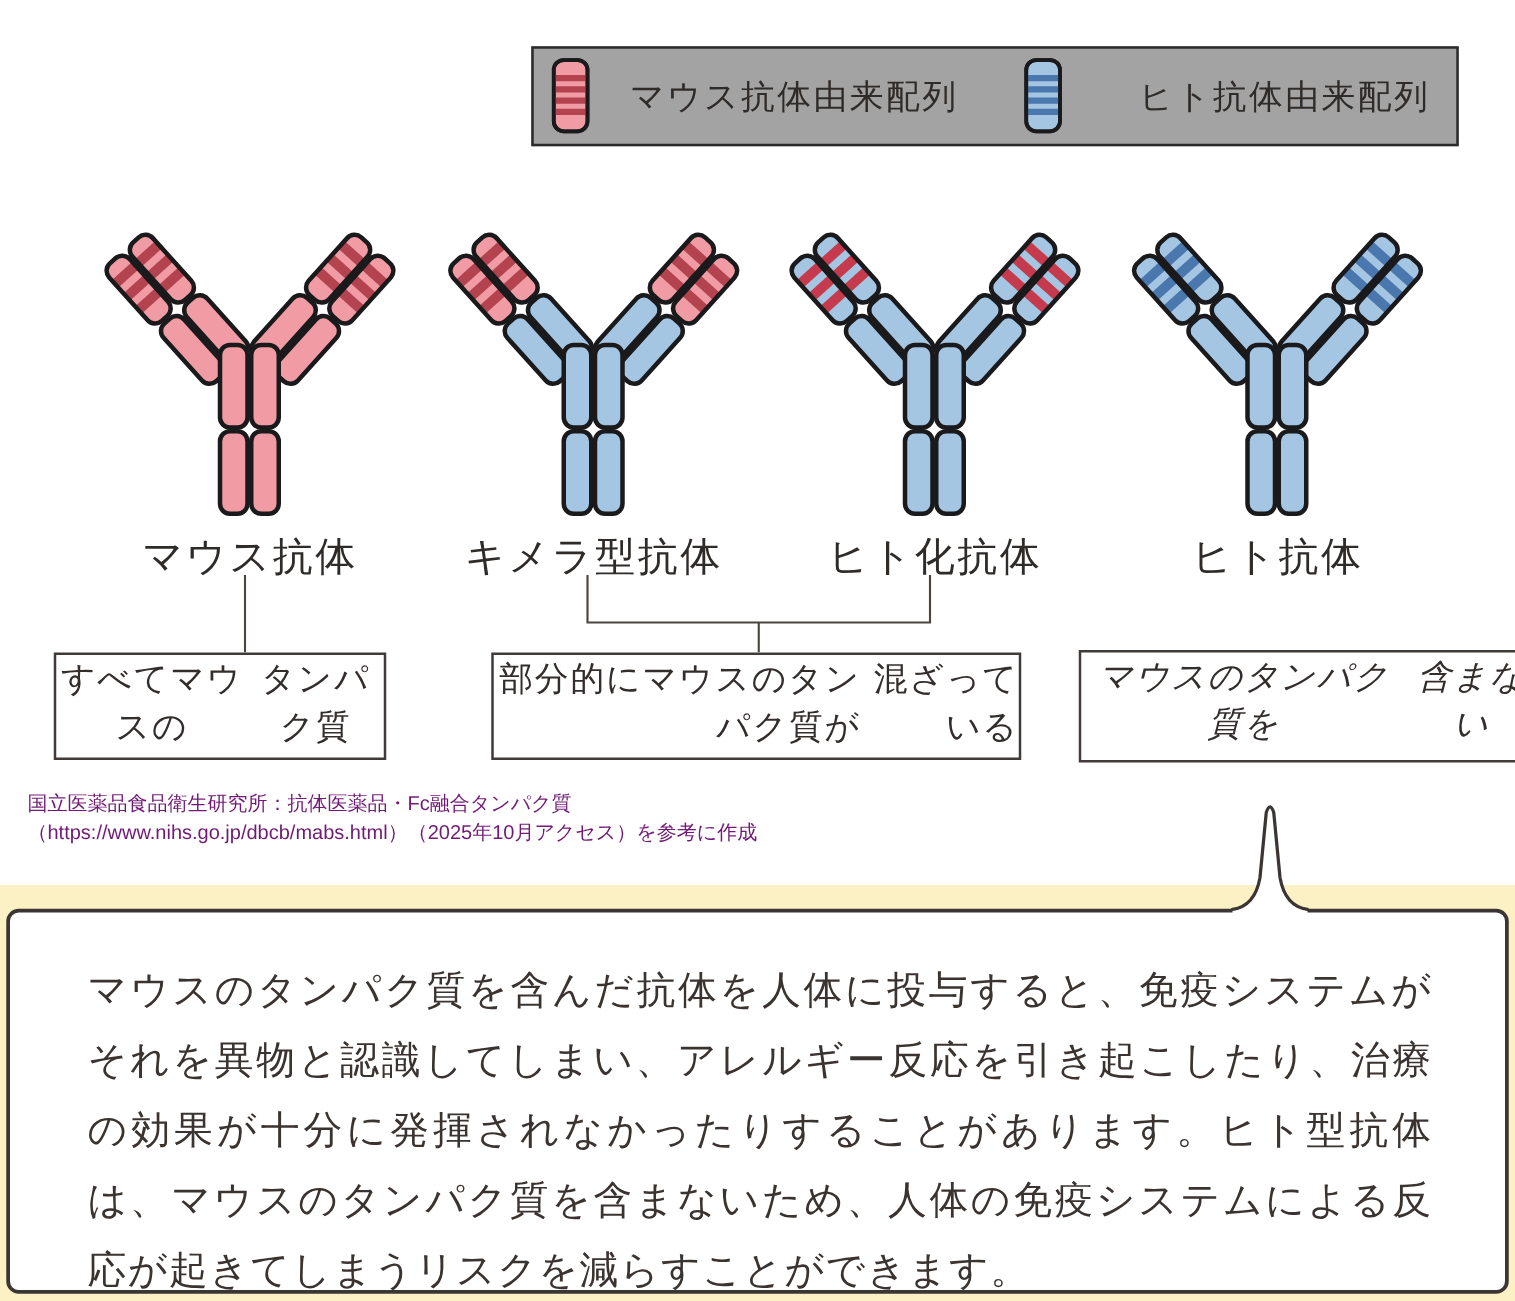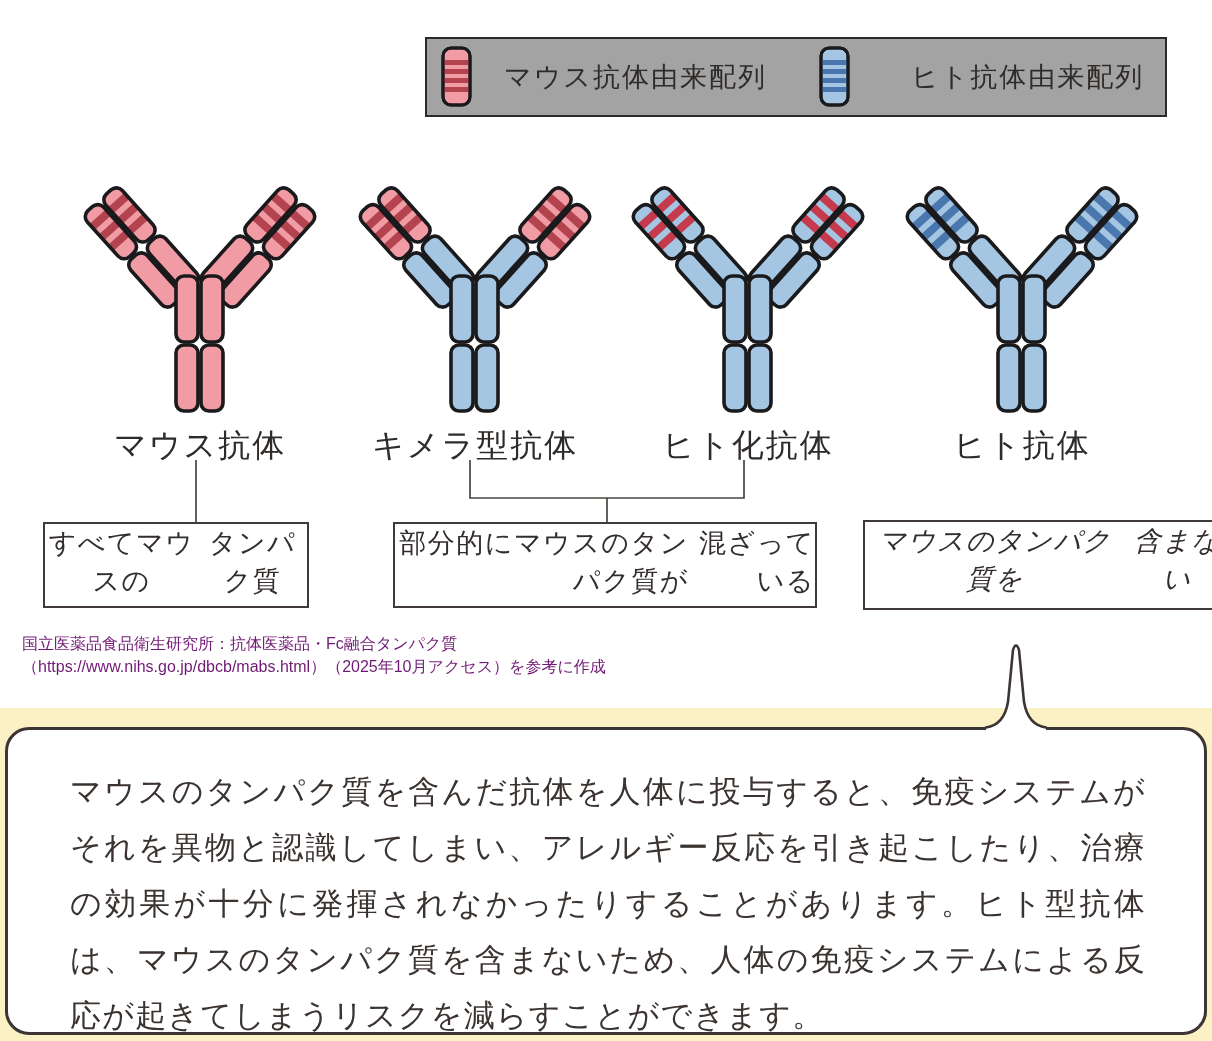--- a/index.html
+++ b/index.html
@@ -39,21 +39,21 @@
   }
   .note-1{left:43px;width:266px;}
   .note-2{left:393px;width:424px;text-align:right;}
   .note-3{left:863px;width:368px;top:520px;height:90px;font-style:italic;}
   
   .source{position:absolute;left:22px;top:632px;font-size:16px;line-height:23px;color:#701a75;}
   
   .band{position:absolute;left:0;top:708px;width:1212px;height:333px;background:#fbf1c5;z-index:1;}
   .callout{
     position:absolute;left:5px;top:727px;width:1202px;height:308px;box-sizing:border-box;
-    background:#ffffff;border:3px solid #3b3634;border-radius:24px;z-index:4;
+    background:#ffffff;border:3px solid #3b3634;border-radius:10px;z-index:4;
   }
   .callout-text{
     margin:0;padding:34px 58px 0 62px;font-size:31px;line-height:56px;
     letter-spacing:1.2px;color:#3a3330;text-align:justify;
   }
   .tail{position:absolute;left:958px;top:632px;z-index:5;}
   .tail .t-fill{fill:#ffffff;}
   .tail .t-stroke{fill:none;stroke:#3b3634;stroke-width:2.6;stroke-linecap:round;}
 </style>
 </head>

